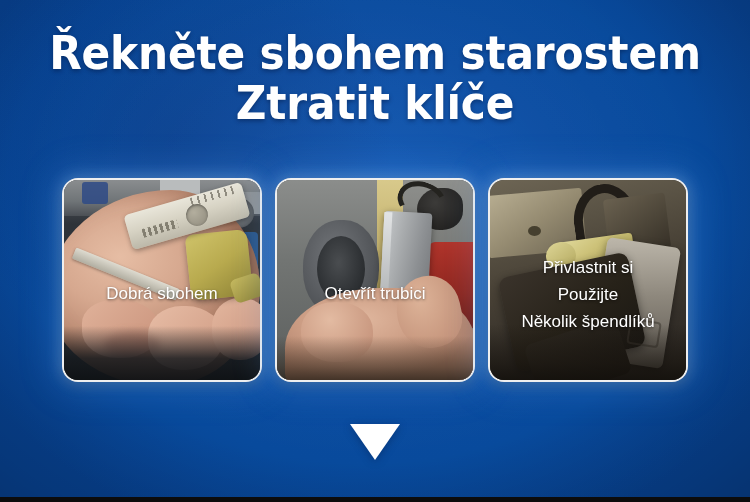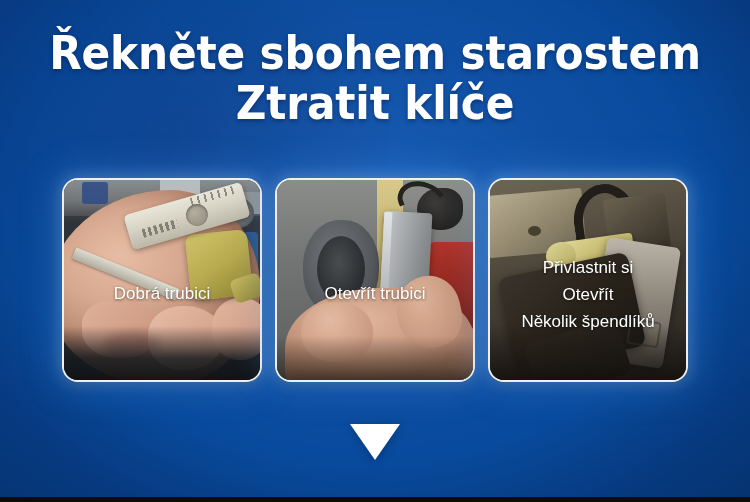--- a/index.html
+++ b/index.html
@@ -395,21 +395,21 @@
         <div class="lyr c1-knuckle"></div>
         <div class="lyr c1-key"></div>
         <div class="lyr c1-key-tip"></div>
         <div class="lyr c1-pick"></div>
         <div class="lyr c1-pick-ticks"></div>
         <div class="lyr c1-pick-hole"></div>
         <div class="lyr c1-pick-text"></div>
         <div class="lyr c1-blade"></div>
         <div class="lyr c1-dark-bottom"></div>
       </div>
-      <div class="caption single">Dobrá trubici</div>
+      <div class="caption single">Dobrá sbohem</div>
     </div>
 
     <div class="card">
       <div class="photo">
         <div class="lyr c2-bg"></div>
         <div class="lyr c2-wall-left"></div>
         <div class="lyr c2-strip"></div>
         <div class="lyr c2-wall-right"></div>
         <div class="lyr c2-red"></div>
         <div class="lyr c2-dark-knob"></div>
@@ -435,21 +435,21 @@
         <div class="lyr c3-padlock-body"></div>
         <div class="lyr c3-key"></div>
         <div class="lyr c3-key-bow"></div>
         <div class="lyr c3-tool-b"></div>
         <div class="lyr c3-tool-a"></div>
         <div class="lyr c3-tool-c"></div>
         <div class="lyr c3-tool-b-mark"></div>
         <div class="lyr c3-shadow-bottom"></div>
       </div>
       <div class="caption triple">Přivlastnit si
-Otevřít
+Použijte
 Několik špendlíků</div>
     </div>
 
   </div>
 
   <div class="arrow"></div>
 
   <div class="bg-bottombar"></div>
 </div>
 

